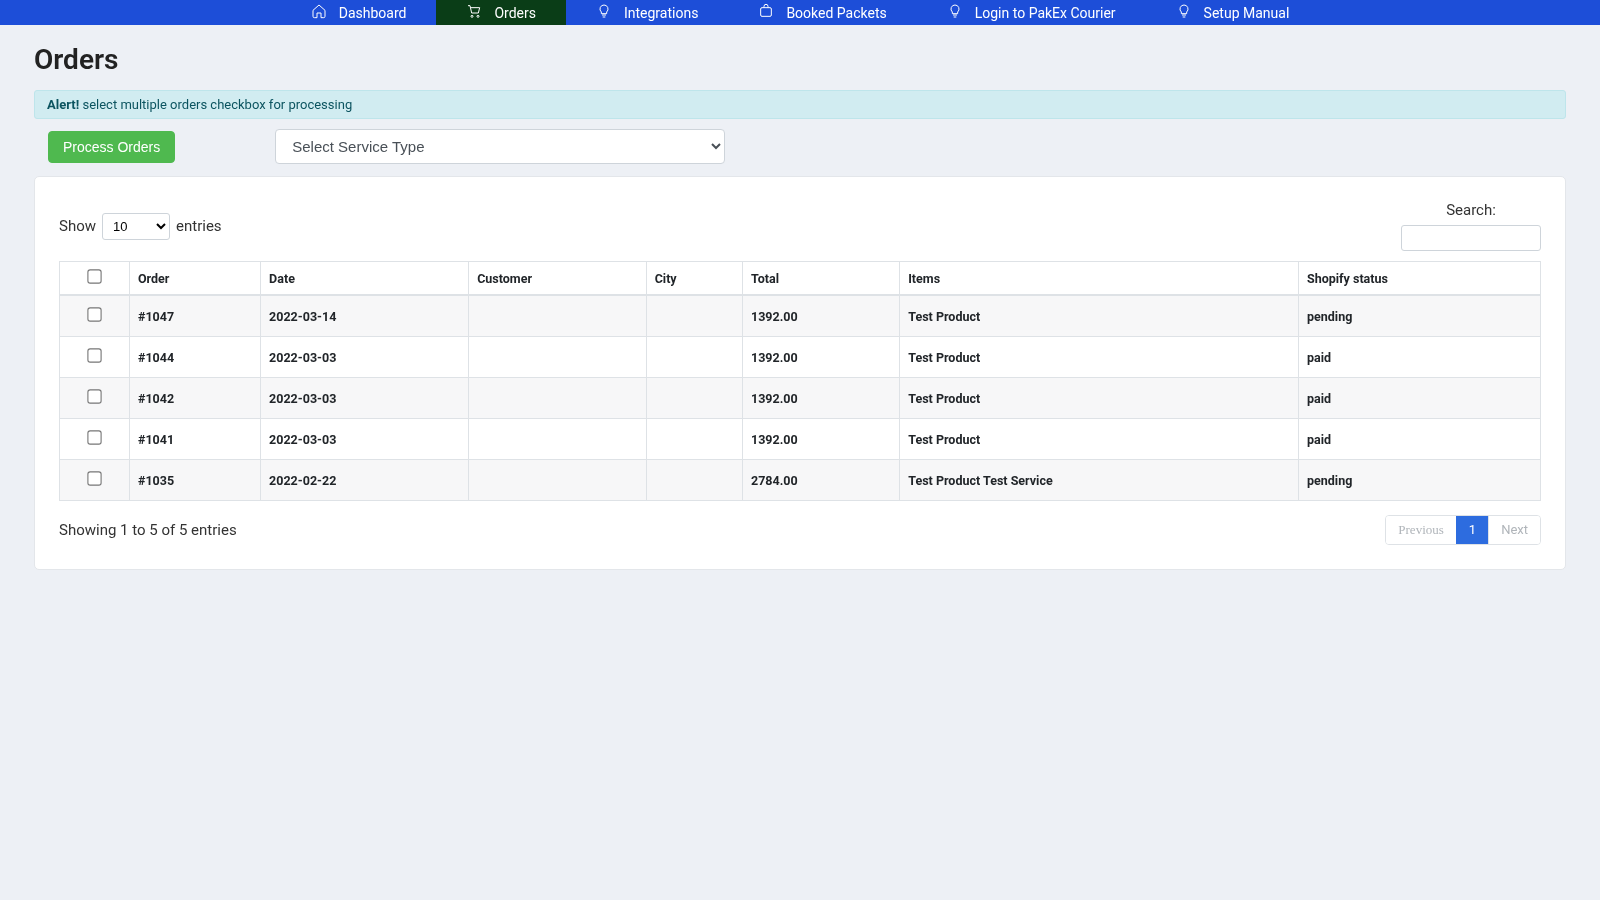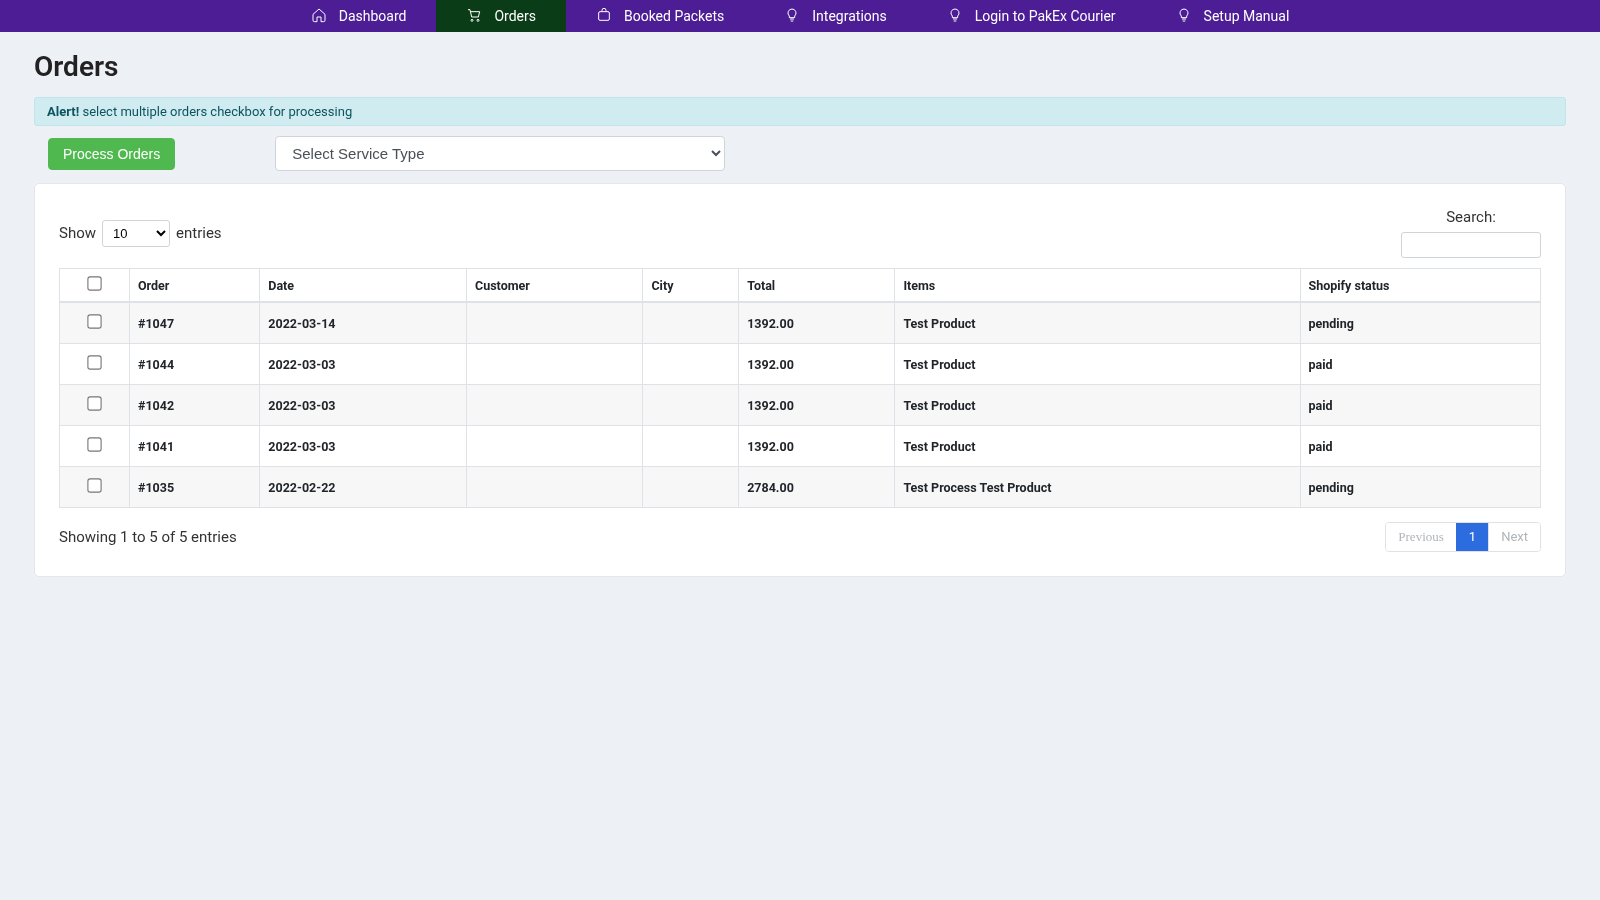--- a/index.html
+++ b/index.html
@@ -1,18 +1,18 @@
 <!DOCTYPE html>
 <html><head>
   <meta charset="utf-8">
   <style>
     * { box-sizing: border-box; margin: 0; padding: 0; }
     body { font-family: -apple-system, BlinkMacSystemFont, "Segoe UI", Roboto, Helvetica, Arial, sans-serif; background: #edf0f5; color: #212529; font-size: 14px; }
     
-    .navbar { background: #4c1d95; height: 32px; display: flex; justify-content: center; }
+    .navbar { background: #1d4ed8; height: 25px; display: flex; justify-content: center; }
     .nav-items { display: flex; height: 100%; }
     .nav-item { display: flex; align-items: center; gap: 12px; padding: 0 30px; color: #fff; font-size: 14px; cursor: pointer; white-space: nowrap; }
     .nav-item.active { background: #0a3d17; }
     .nav-item svg { width: 16px; height: 16px; stroke: #fff; fill: none; stroke-width: 1.5; }
     
     .page { padding: 18px 34px; }
     .page-title { font-size: 28px; font-weight: 600; color: #222; margin-bottom: 14px; }
     
     .alert { background: #d1ecf1; border: 1px solid #bee5eb; color: #0c5460; padding: 6px 12px; border-radius: 3px; font-size: 13px; margin-bottom: 10px; }
     .alert strong { font-weight: 700; }
@@ -60,31 +60,31 @@
       <div class="nav-item active">
         <span><svg viewBox="0 0 24 24">
             <circle cx="9" cy="20" r="1.5"></circle>
             <circle cx="18" cy="20" r="1.5"></circle>
             <path d="M3 4h3l2.5 11h10l2-8H7"></path>
           </svg></span>
         <span>Orders</span>
       </div>
       <div class="nav-item">
         <span><svg viewBox="0 0 24 24">
+            <path d="M9 18h6M10 21h4"></path>
+            <path d="M12 3a6 6 0 0 0-4 10.5V16h8v-2.5A6 6 0 0 0 12 3z"></path>
+          </svg></span>
+        <span>Integrations</span>
+      </div>
+      <div class="nav-item">
+        <span><svg viewBox="0 0 24 24">
             <rect x="4" y="7" width="16" height="13" rx="2"></rect>
             <path d="M9 7V5a3 3 0 0 1 6 0v2"></path>
           </svg></span>
         <span>Booked Packets</span>
-      </div>
-      <div class="nav-item">
-        <span><svg viewBox="0 0 24 24">
-            <path d="M9 18h6M10 21h4"></path>
-            <path d="M12 3a6 6 0 0 0-4 10.5V16h8v-2.5A6 6 0 0 0 12 3z"></path>
-          </svg></span>
-        <span>Integrations</span>
       </div>
       <div class="nav-item">
         <span><svg viewBox="0 0 24 24">
             <path d="M9 18h6M10 21h4"></path>
             <path d="M12 3a6 6 0 0 0-4 10.5V16h8v-2.5A6 6 0 0 0 12 3z"></path>
           </svg></span>
         <span>Login to PakEx Courier</span>
       </div>
       <div class="nav-item">
         <span><svg viewBox="0 0 24 24">
@@ -180,21 +180,21 @@
             <td>Test Product</td>
             <td>paid</td>
           </tr>
           <tr>
             <td class="chk-col"><input type="checkbox" style=""></td>
             <td>#1035</td>
             <td>2022-02-22</td>
             <td></td>
             <td></td>
             <td>2784.00</td>
-            <td>Test Process Test Product</td>
+            <td>Test Product Test Service</td>
             <td>pending</td>
           </tr>
         </tbody>
     </table>
 
     <div class="table-footer">
       <div>Showing 1 to 5 of 5 entries</div>
       <div class="pagination" id="pagination">
           <div class="page-btn disabled">Previous</div>
           <div class="page-btn active">1</div>

